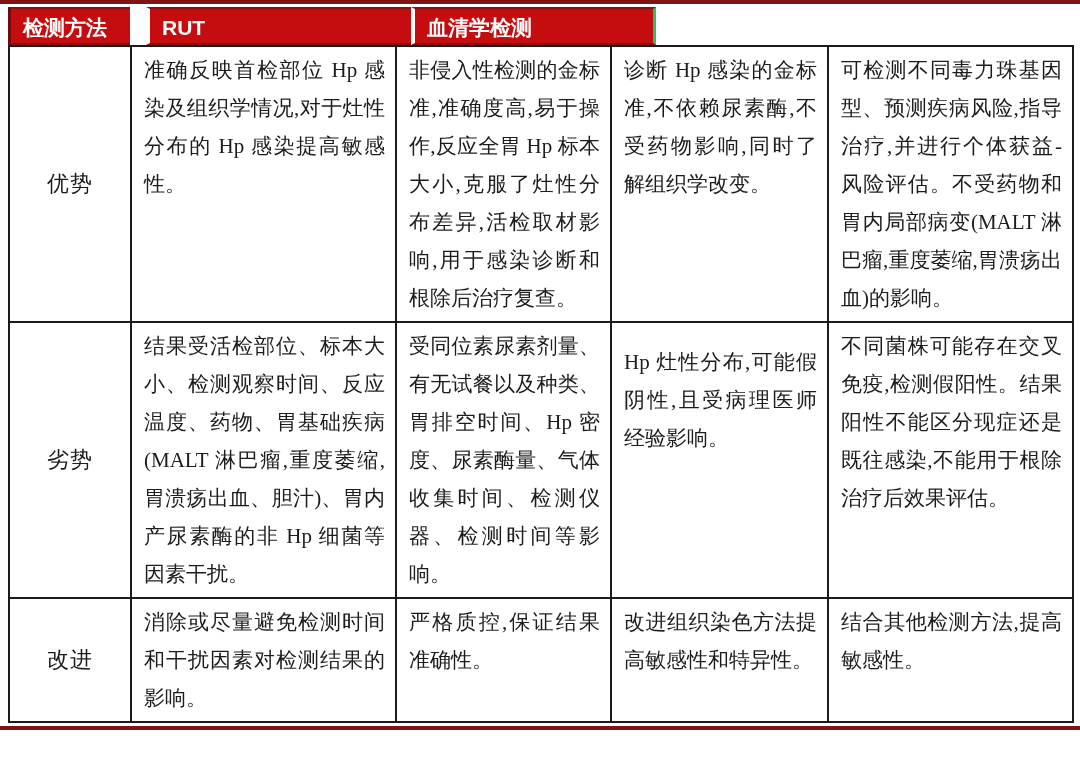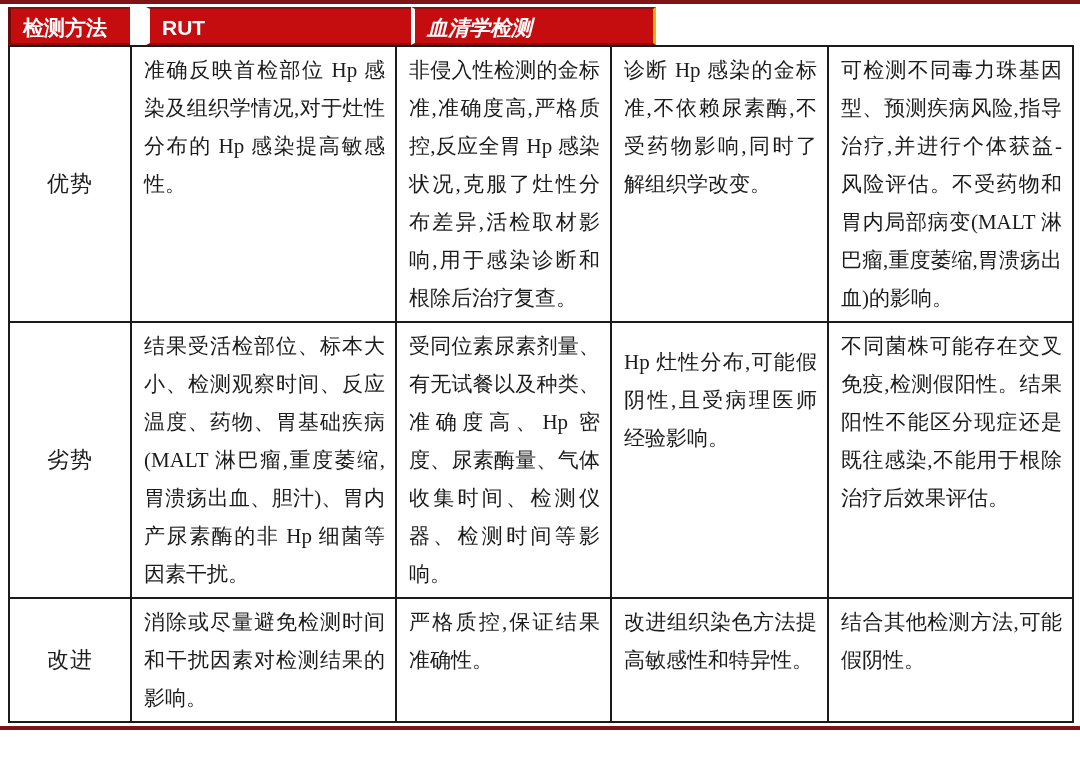--- a/index.html
+++ b/index.html
@@ -44,21 +44,21 @@
     border-top: 2px solid #8A0E10;
     border-bottom: 2px solid #8A0E10;
     white-space: nowrap;
     overflow: hidden;
   }
   .header-cell + .header-cell { border-left: 4px solid #ffffff; }
   .hc0 { width: 122px; border-left: 3px solid #6E0A0C; }
   .hc1 { width: 265px; margin-left: 16px; }
   .hc2 { width: 215px; }
   .hc3 { width: 217px; }
-  .hc4 { width: 245px; border-right: 3px solid #eab308; font-style: italic; }
+  .hc4 { width: 245px; border-right: 3px solid #22c55e; }
 
   
   table.cmp {
     border-collapse: collapse;
     table-layout: fixed;
     margin: 0 8px;
     width: 1064px;
     background: #ffffff;
   }
   table.cmp td {
@@ -107,36 +107,36 @@
       <col class="c0">
         <col class="c1">
         <col class="c2">
         <col class="c3">
         <col class="c4">
     </colgroup>
     <tbody>
       <tr class="r0">
         <td class="rowlabel c0">优势</td>
         <td class="c1">准确反映首检部位 Hp 感染及组织学情况,对于灶性分布的 Hp 感染提高敏感性。</td>
-        <td class="c2">非侵入性检测的金标准,准确度高,严格质控,反应全胃 Hp 感染状况,克服了灶性分布差异,活检取材影响,用于感染诊断和根除后治疗复查。</td>
+        <td class="c2">非侵入性检测的金标准,准确度高,易于操作,反应全胃 Hp 标本大小,克服了灶性分布差异,活检取材影响,用于感染诊断和根除后治疗复查。</td>
         <td class="c3">诊断 Hp 感染的金标准,不依赖尿素酶,不受药物影响,同时了解组织学改变。</td>
         <td class="c4">可检测不同毒力珠基因型、预测疾病风险,指导治疗,并进行个体获益-风险评估。不受药物和胃内局部病变(MALT 淋巴瘤,重度萎缩,胃溃疡出血)的影响。</td>
       </tr>
       <tr class="r1">
         <td class="rowlabel c0">劣势</td>
         <td class="c1">结果受活检部位、标本大小、检测观察时间、反应温度、药物、胃基础疾病(MALT 淋巴瘤,重度萎缩,胃溃疡出血、胆汁)、胃内产尿素酶的非 Hp 细菌等因素干扰。</td>
-        <td class="c2">受同位素尿素剂量、有无试餐以及种类、准确度高、Hp 密度、尿素酶量、气体收集时间、检测仪器、检测时间等影响。</td>
+        <td class="c2">受同位素尿素剂量、有无试餐以及种类、胃排空时间、Hp 密度、尿素酶量、气体收集时间、检测仪器、检测时间等影响。</td>
         <td class="c3">Hp 灶性分布,可能假阴性,且受病理医师经验影响。</td>
         <td class="c4">不同菌株可能存在交叉免疫,检测假阳性。结果阳性不能区分现症还是既往感染,不能用于根除治疗后效果评估。</td>
       </tr>
       <tr class="r2">
         <td class="rowlabel c0">改进</td>
         <td class="c1">消除或尽量避免检测时间和干扰因素对检测结果的影响。</td>
         <td class="c2">严格质控,保证结果准确性。</td>
         <td class="c3">改进组织染色方法提高敏感性和特异性。</td>
-        <td class="c4">结合其他检测方法,可能假阴性。</td>
+        <td class="c4">结合其他检测方法,提高敏感性。</td>
       </tr>
     </tbody>
   </table>
 
   <div class="rule bottom-rule"></div>
 
 </div>
 
 </body></html>

